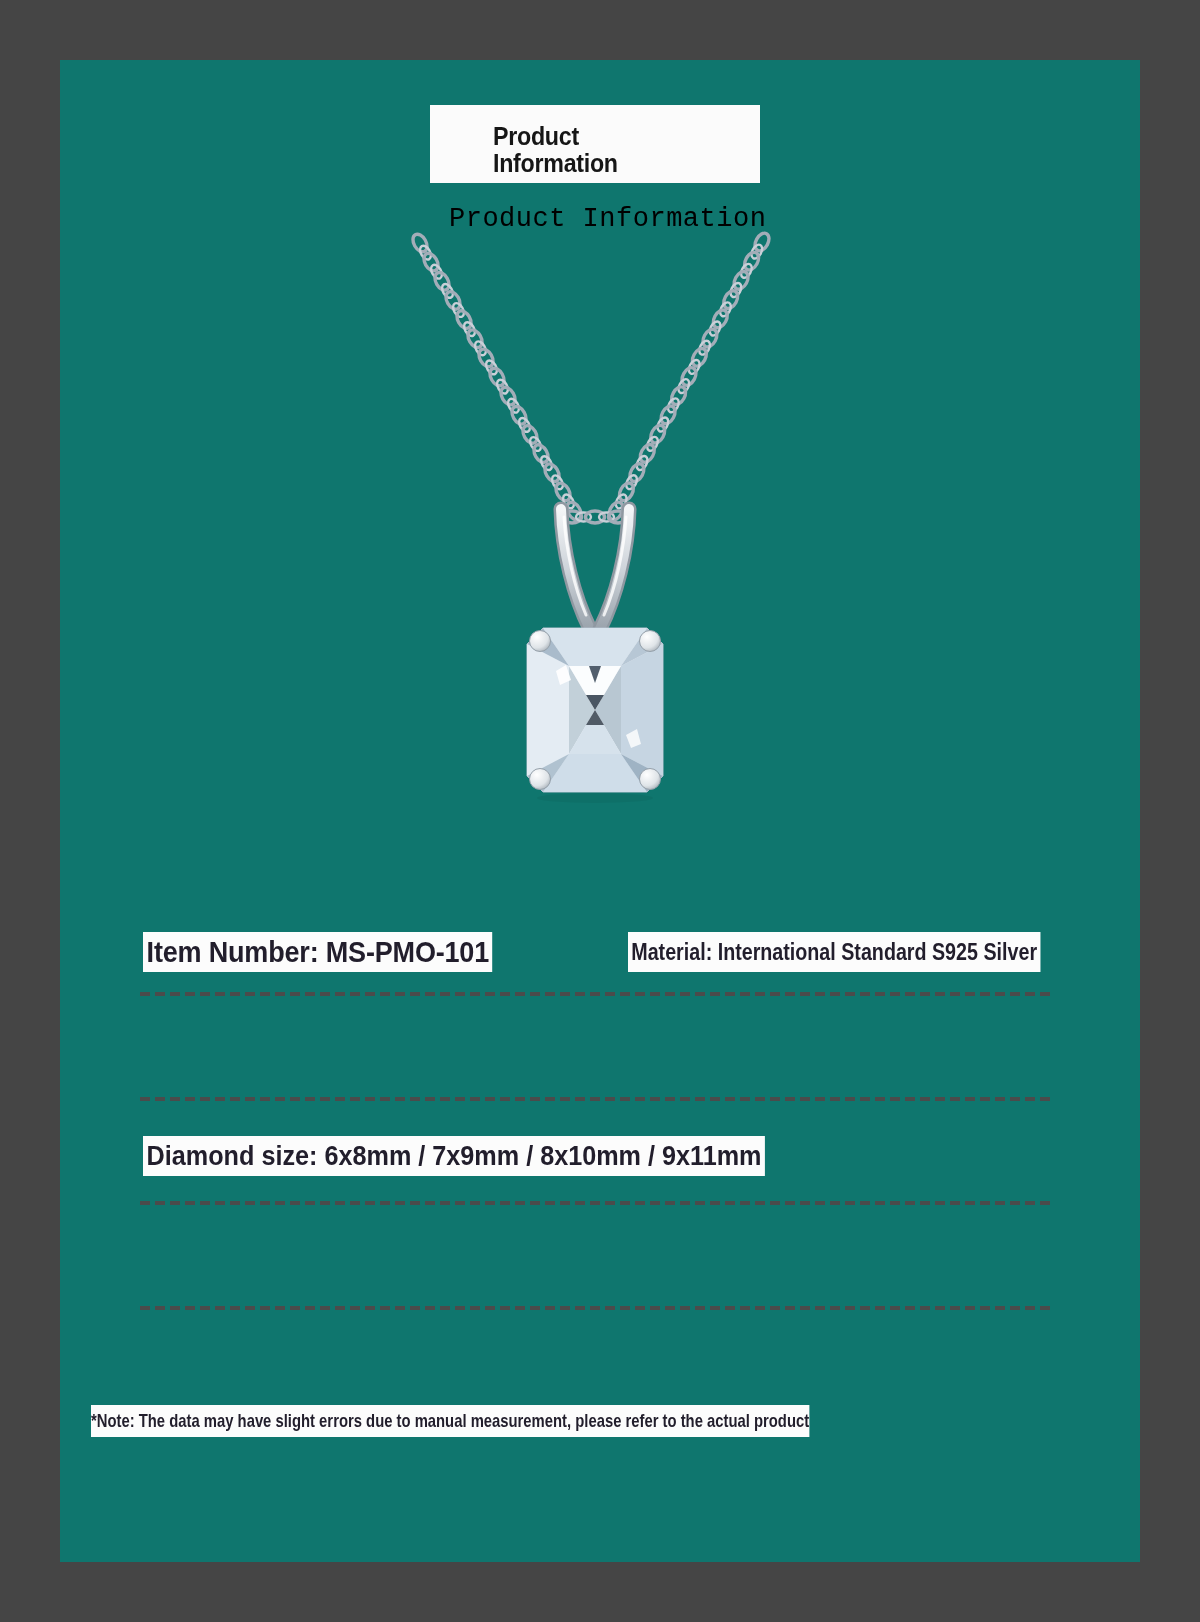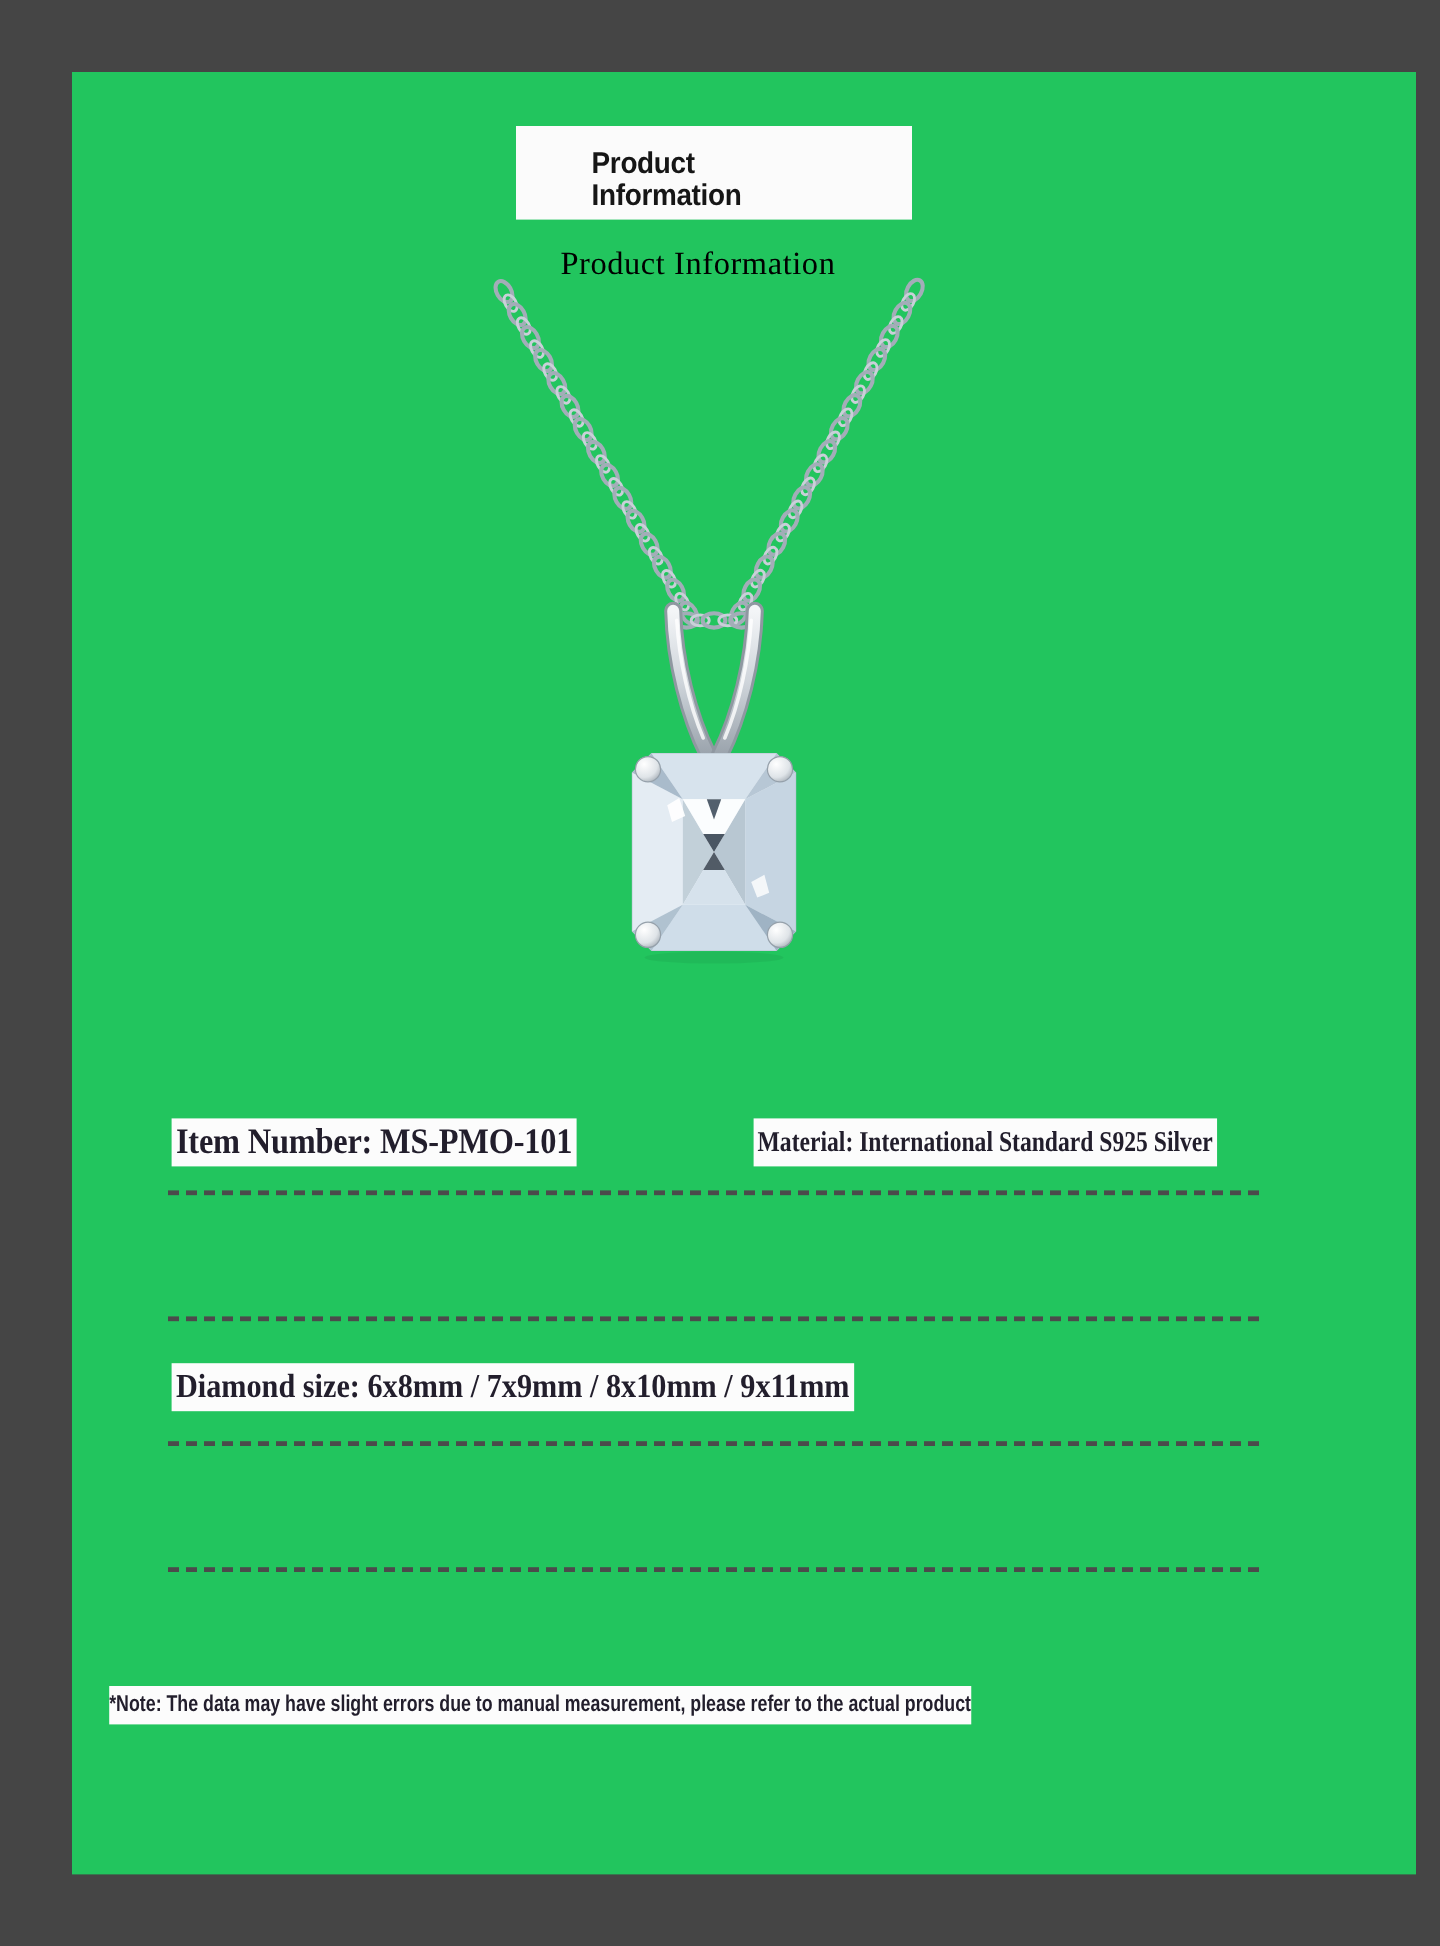--- a/index.html
+++ b/index.html
@@ -5,43 +5,42 @@
   html,body{margin:0;padding:0;}
   body{
     width:1200px;height:1622px;
     background:#454545;
     font-family:"Liberation Sans", sans-serif;
     position:relative;
   }
   .card{
     position:absolute;left:60px;top:60px;
     width:1080px;height:1502px;
-    background:#22c55e;
+    background:#0f766e;
     overflow:hidden;
-    padding-left:40px;
   }
   .hdr-wash{
     position:absolute;left:370px;top:45px;width:330px;height:78px;
     background:#fbfbfb;
   }
   .hdr{
     position:absolute;left:433px;top:63px;
     font-size:25px;font-weight:700;color:#161616;
     line-height:27px;letter-spacing:-0.3px;
     transform:scaleX(0.93);transform-origin:left top;
   }
   .subtitle{
-    position:absolute;left:407px;top:142px;
-    font-family:Liberation Serif, serif;
+    position:absolute;left:389px;top:142px;
+    font-family:Liberation Mono, monospace;
     font-size:27px;color:#000;line-height:34px;
     letter-spacing:0.5px;white-space:pre;
   }
   .photo{position:absolute;left:330px;top:165px;}
   .spec-row{
-    position:absolute;left:83px;width:930px;height:40px;font-family:Liberation Serif, serif;
+    position:absolute;left:83px;width:930px;height:40px;
   }
   .spec{
     position:absolute;top:0;
     font-weight:700;color:#221e2c;
     line-height:40px;white-space:nowrap;
     transform-origin:left center;display:inline-block;
     background:#fcfcfc;padding:0 4px;
   }
   .spec-l{left:0;}
   .r1l{font-size:30px;transform:scaleX(0.90);letter-spacing:-0.2px;}

